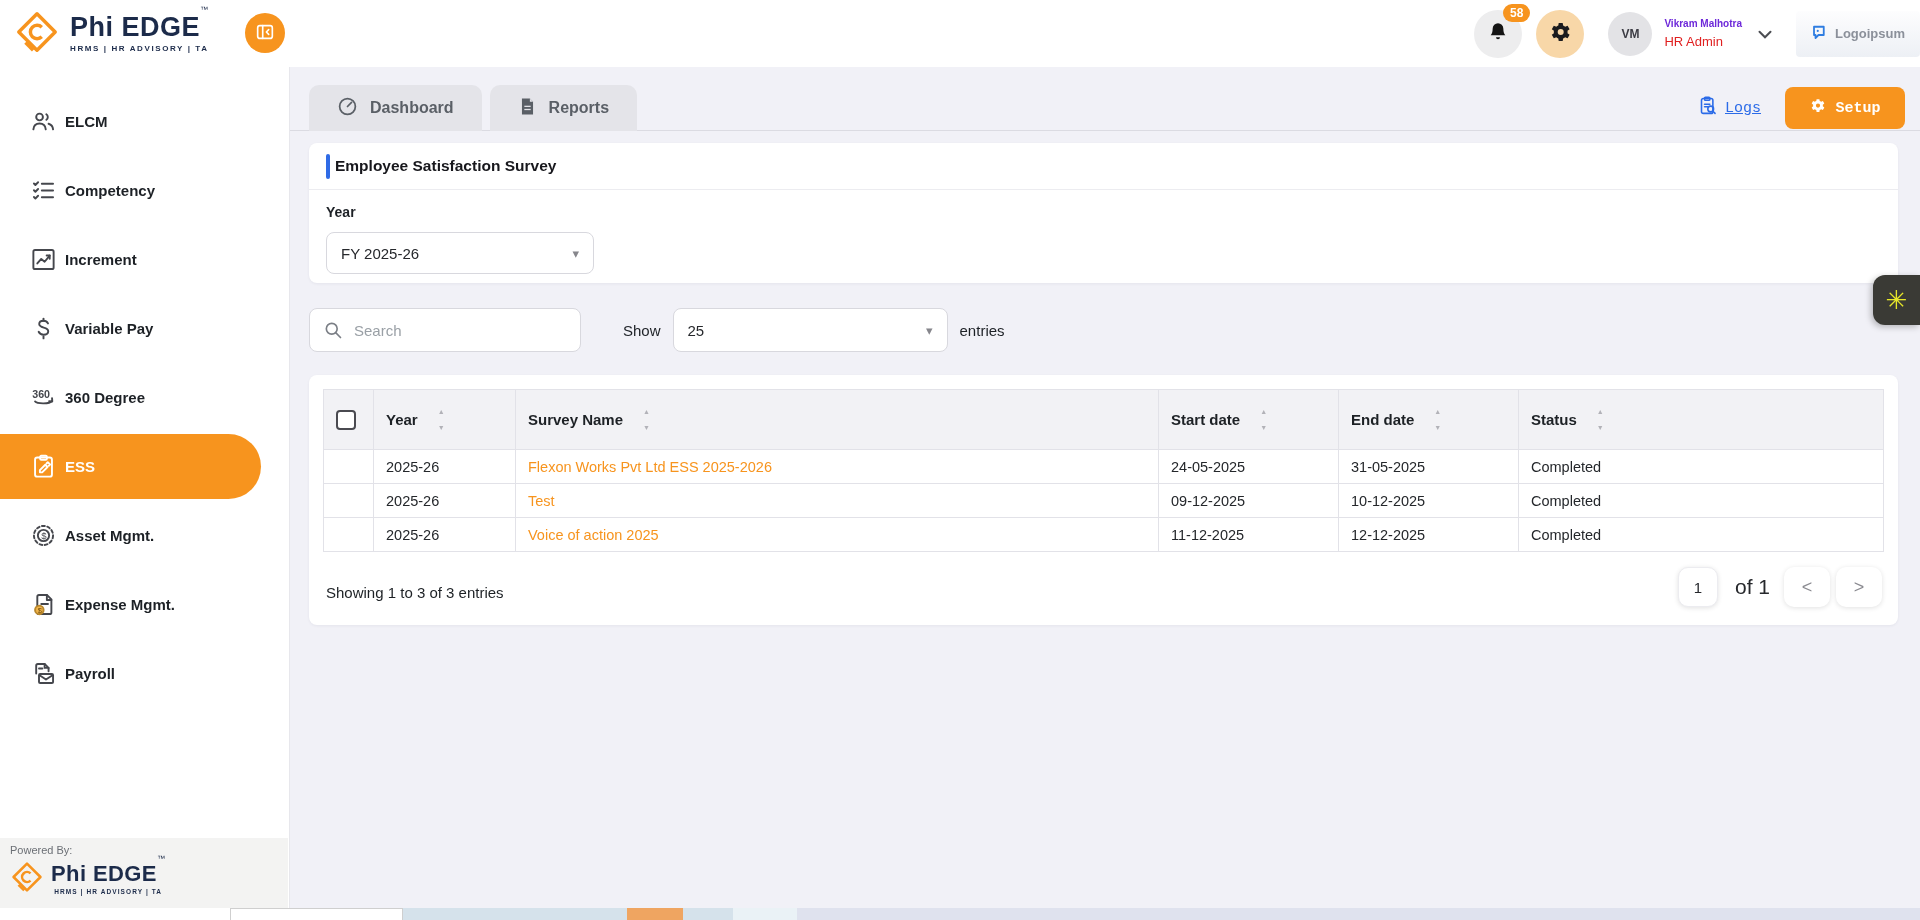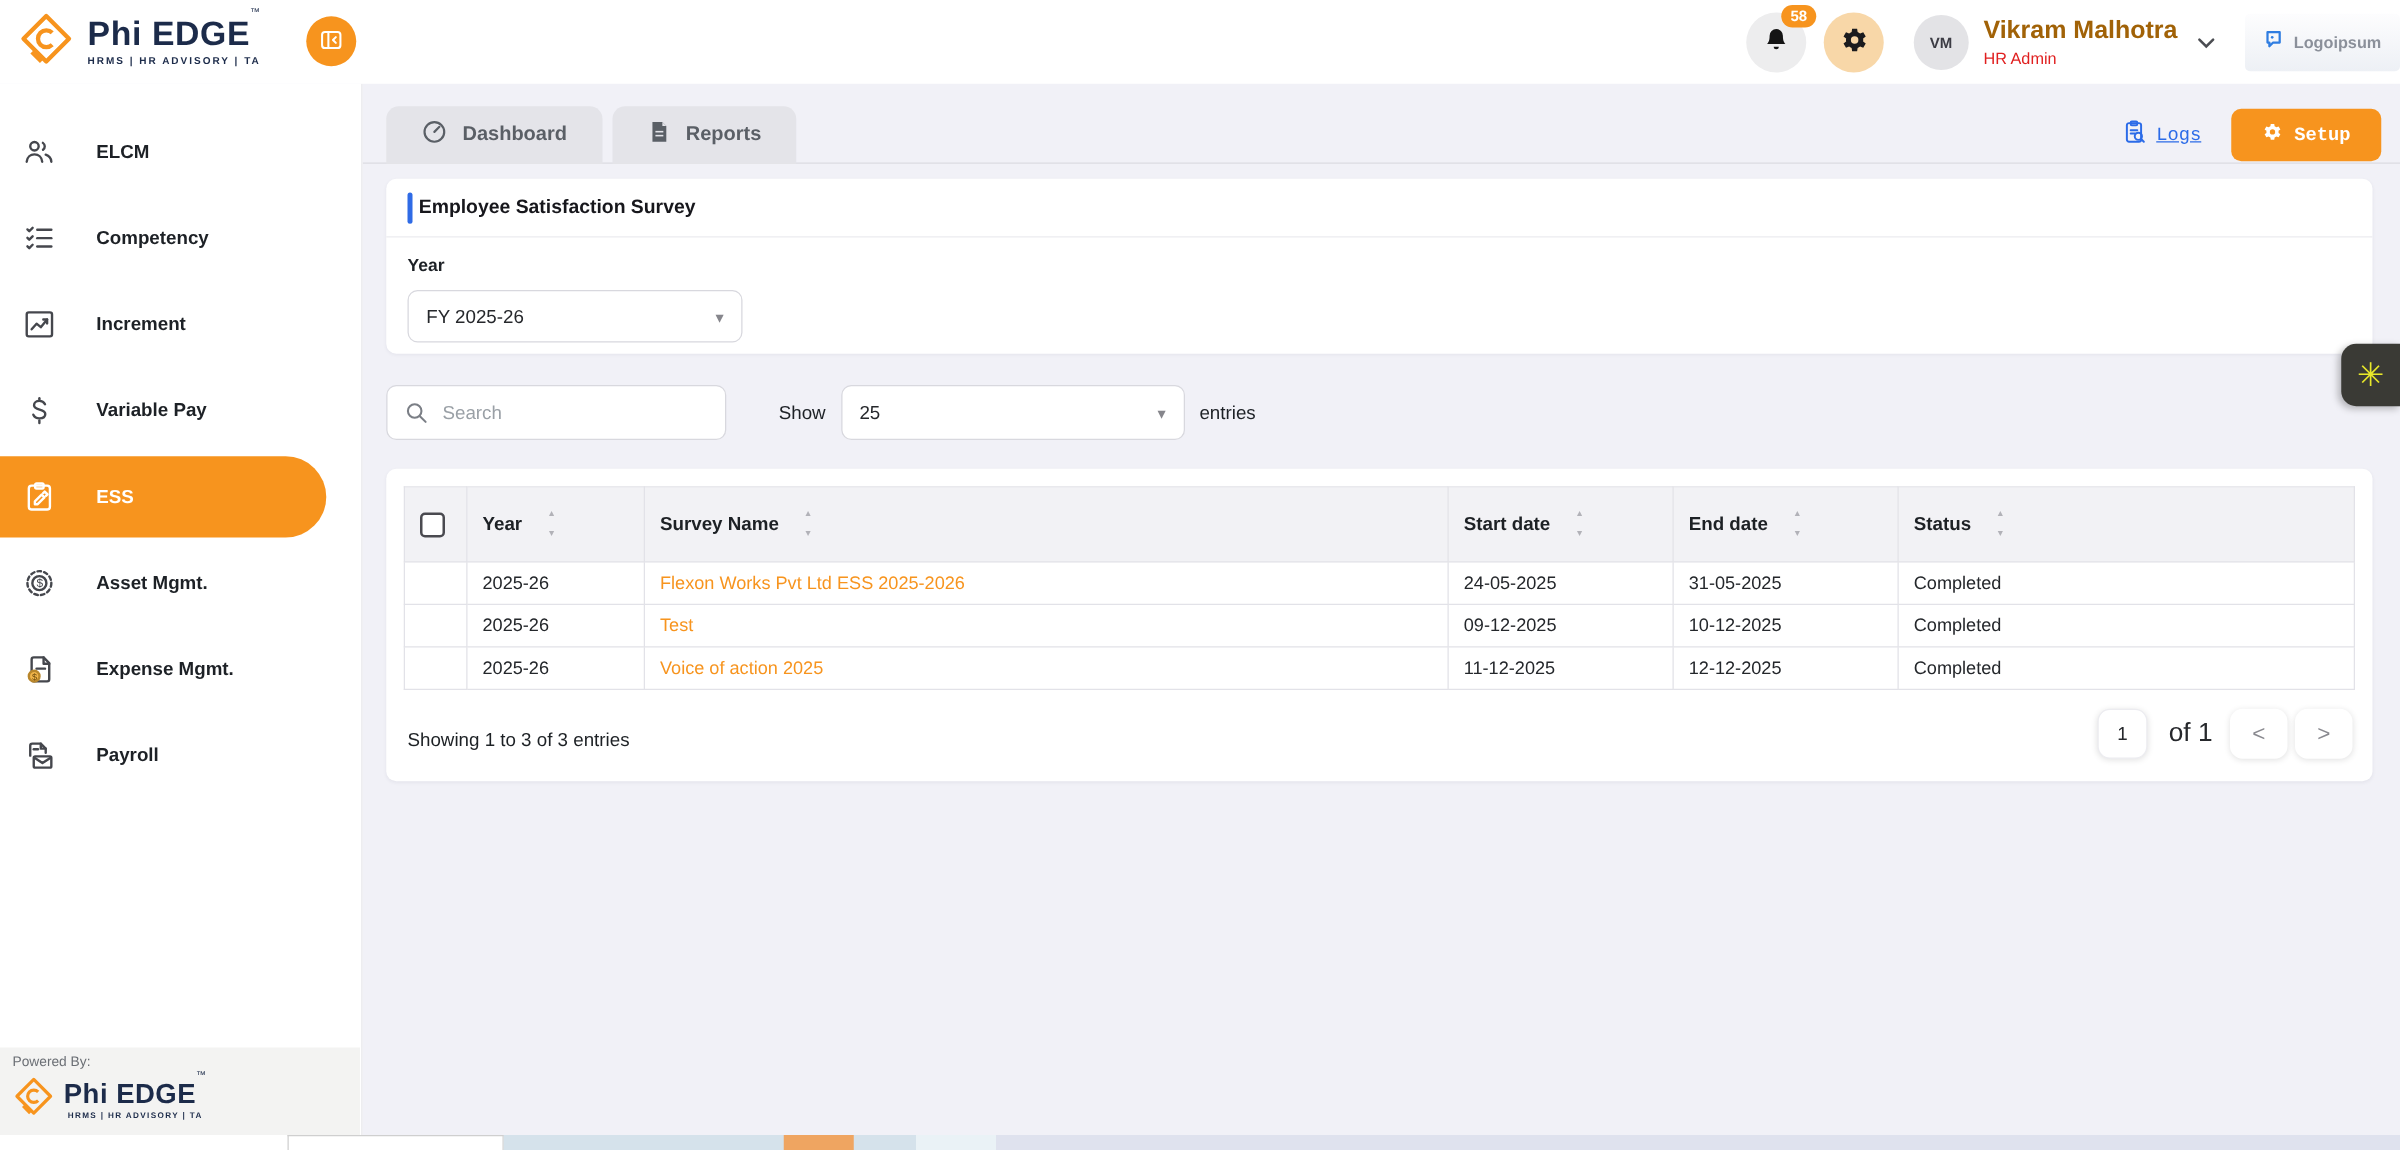--- a/index.html
+++ b/index.html
@@ -20,30 +20,30 @@
   .brand-tag { font-size:8px; font-weight:700; color:#1c2b4a; letter-spacing:1.6px; margin-top:4px; text-align:center; }
   .collapse-btn { position:absolute; left:245px; top:13px; width:40px; height:40px; border-radius:50%; background:#F7941E; border:none; display:flex; align-items:center; justify-content:center; cursor:pointer; }
   .header-right { margin-left:auto; display:flex; align-items:center; }
   .icon-circle { width:48px; height:48px; border-radius:50%; display:flex; align-items:center; justify-content:center; border:none; cursor:pointer; }
   .bell-wrap { position:relative; margin-right:14px; }
   .bell-btn { background:#ededee; }
   .badge { position:absolute; top:-6px; right:-8px; background:#F7941E; color:#fff; font-size:12px; font-weight:700; padding:2px 7px; border-radius:11px; }
   .gear-btn { background:#f8d7a8; margin-right:24px; }
   .avatar { width:44px; height:44px; border-radius:50%; background:#e3e3e6; color:#3c3c44; font-size:12px; font-weight:700; display:flex; align-items:center; justify-content:center; margin-right:12px; cursor:pointer; }
   .user-block { display:flex; flex-direction:column; line-height:1; margin-right:12px; cursor:pointer; }
-  .user-name { font-size:20px; font-weight:700; color:#a16207; }
+  .user-name { font-size:10px; font-weight:700; color:#6d28d9; }
   .user-role { font-size:13px; font-weight:500; color:#e02020; margin-top:6px; }
   .profile-caret { margin-right:20px; cursor:pointer; display:flex; }
   .partner { width:124px; height:46px; background:linear-gradient(180deg,#fdfdfe,#edf0f5); border-radius:4px; display:flex; align-items:center; justify-content:center; gap:6px; }
   .partner-text { font-size:13px; font-weight:700; color:#8b909a; }
 
   
   .sidebar { position:absolute; top:67px; left:0; width:290px; bottom:0; background:#fff; border-right:1px solid #e7e7ec; z-index:10; }
   .nav { padding-top:20px; }
-  .nav-item { height:69px; display:flex; align-items:center; padding-left:18px; gap:32px; cursor:pointer; position:relative; }
+  .nav-item { height:69px; display:flex; align-items:center; padding-left:30px; gap:8px; cursor:pointer; position:relative; }
   .nav-icon { width:27px; height:27px; flex:0 0 27px; display:flex; align-items:center; justify-content:center; }
   .nav-icon svg { stroke:#45474d; fill:none; stroke-width:1.7; stroke-linecap:round; stroke-linejoin:round; }
   .nav-label { font-size:15px; font-weight:700; color:#1d2126; }
   .nav-item.active { width:261px; height:65px; margin:2px 0; background:#F7941E; border-radius:0 33px 33px 0; }
   .nav-item.active .nav-label { color:#fff; }
   .nav-item.active .nav-icon svg { stroke:#fff; }
   .side-footer { position:absolute; left:0; right:1px; bottom:12px; height:70px; background:#f3f3f2; padding:6px 0 0 10px; }
   .powered { font-size:11px; color:#6b6f75; }
   .footer-logo { display:flex; align-items:center; gap:7px; margin-top:4px; }
   .footer-brand { font-size:22px; font-weight:700; color:#1c2b4a; letter-spacing:.4px; line-height:1; }
@@ -209,20 +209,30 @@
     </div>
     <div class="nav-item">
       <span class="nav-icon">
         <svg width="27" height="27" viewBox="0 0 24 24">
             <path d="M16 7.5c-.8-1.6-2.2-2.4-4-2.4-2.2 0-3.8 1.2-3.8 3 0 4 8 2.3 8 6.3 0 1.9-1.7 3.1-4.2 3.1-2 0-3.5-.9-4.3-2.6"></path>
             <path d="M12 3.2v1.9"></path>
             <path d="M12 19v1.8"></path>
           </svg>
       </span>
       <span class="nav-label">Variable Pay</span>
+    </div>
+    <div class="nav-item">
+      <span class="nav-icon">
+        <svg width="27" height="27" viewBox="0 0 24 24">
+            <text x="2" y="12" font-size="9.5" font-weight="bold" fill="#45474d" stroke="none" font-family="inherit">360</text>
+            <path d="M4.5 15.5c2 2.3 13 2.3 15-.3"></path>
+            <path d="M19.6 12.7l.2 2.8-2.8-.3"></path>
+          </svg>
+      </span>
+      <span class="nav-label">360 Degree</span>
     </div>
     <div class="nav-item active">
       <span class="nav-icon">
         <svg width="27" height="27" viewBox="0 0 24 24">
             <rect x="4.5" y="4" width="15" height="17" rx="2"></rect>
             <rect x="9" y="2.5" width="6" height="3.5" rx="1"></rect>
             <path d="M13.6 10.4l2 2-4.8 4.8H8.8v-2z"></path>
             <path d="M14.7 9.3l1.1-1.1 2 2-1.1 1.1"></path>
           </svg>
       </span>

